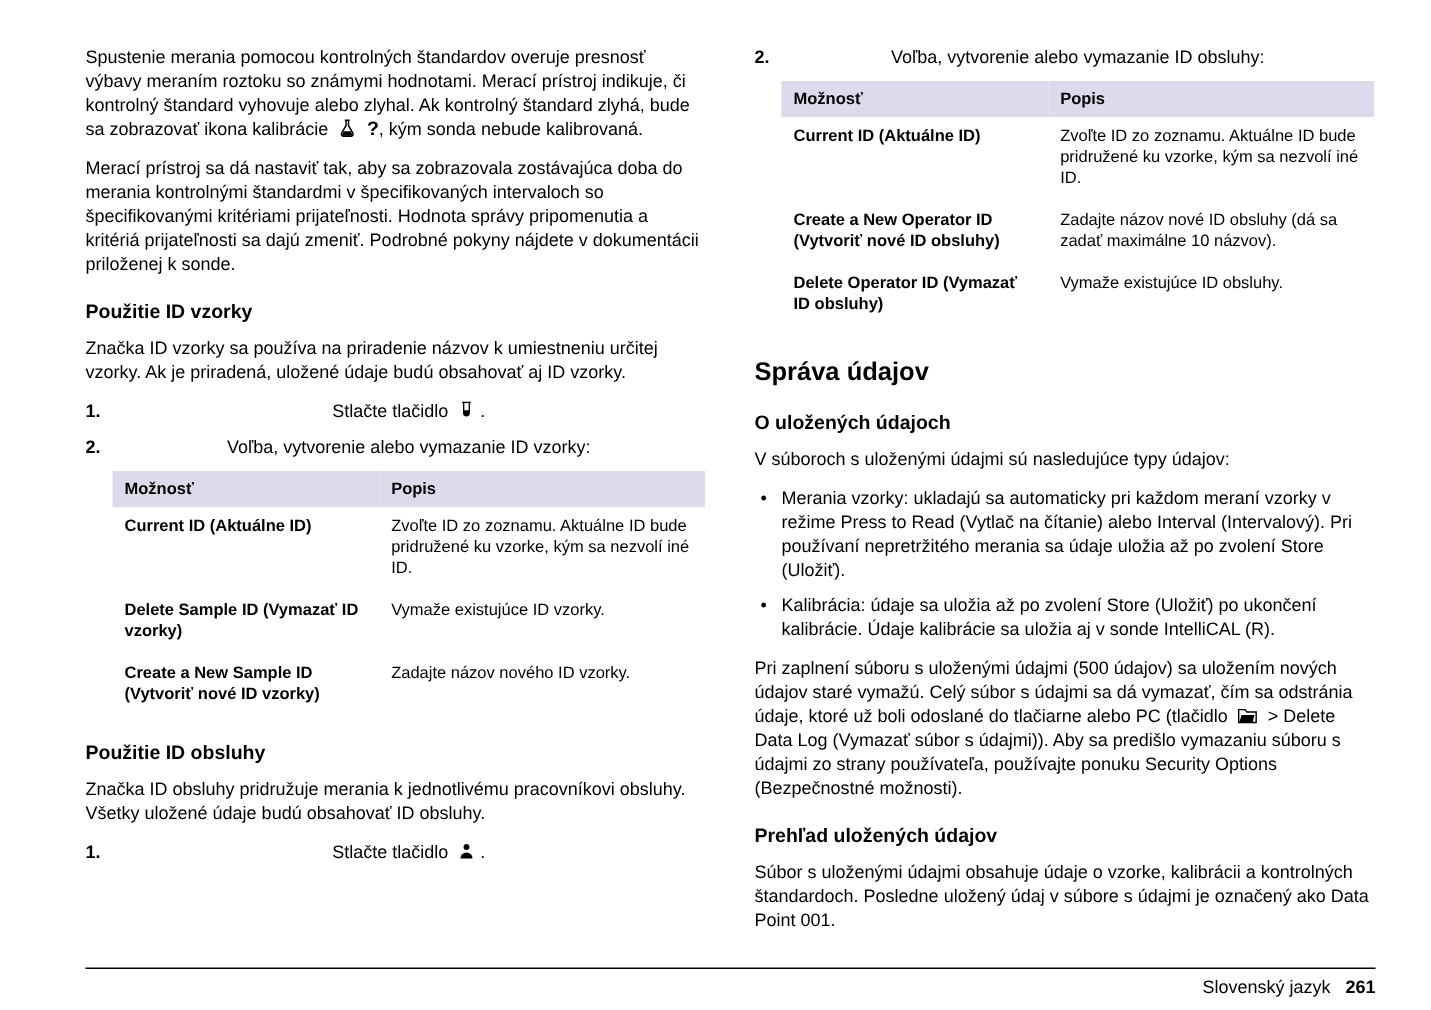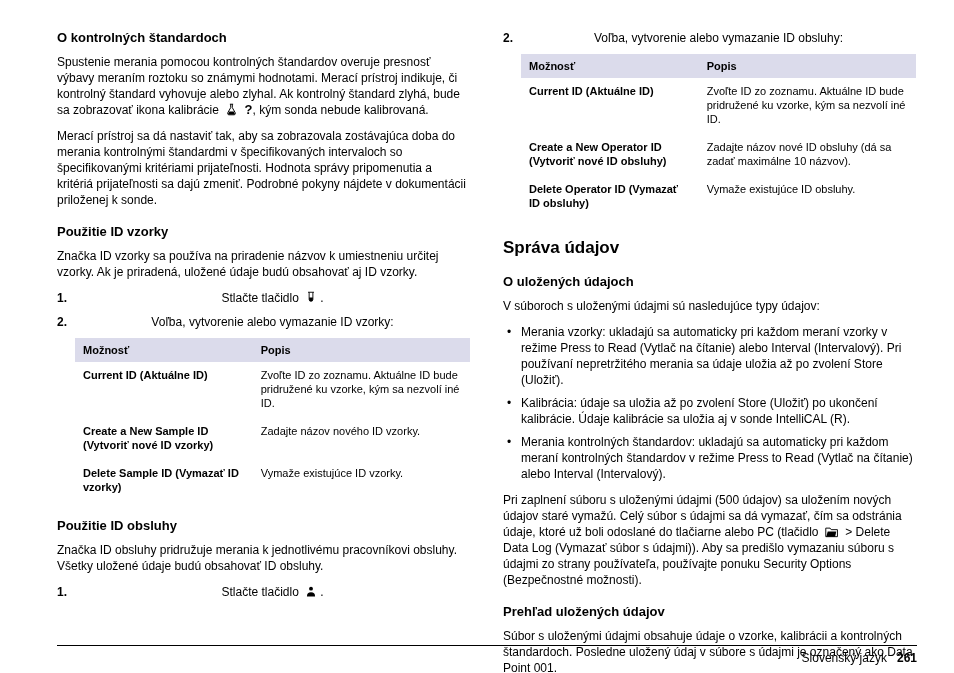--- a/index.html
+++ b/index.html
@@ -104,21 +104,20 @@
   .footer .pnum{font-weight:bold;margin-left:10px;}
 </style>
 </head>
 <body>
 
 <div class="page">
 
   <div class="col">
 
     <section>
-      <h3 class="first">O kontrolných štandardoch</h3>
       <p>
         <span>Spustenie merania pomocou kontrolných štandardov overuje presnosť výbavy meraním roztoku so známymi hodnotami. Merací prístroj indikuje, či kontrolný štandard vyhovuje alebo zlyhal. Ak kontrolný štandard zlyhá, bude sa zobrazovať ikona kalibrácie</span>
         <span class="inline-icon">
           <svg width="13" height="13" viewBox="0 0 16 16">
               <path d="M6 1.5h4M7 1.5v4.2l-3.6 6.3c-.6 1 .1 2.5 1.3 2.5h6.6c1.2 0 1.9-1.5 1.3-2.5L9 5.7V1.5" fill="none" stroke="#000" stroke-width="1.2"></path>
               <path d="M5.2 10.5h5.6l1.4 2.6c.2.5-.1 1-.6 1H4.4c-.5 0-.8-.5-.6-1z" fill="#000"></path>
             </svg>
         </span>
         <span class="qmark">?</span><span>, kým sonda nebude kalibrovaná.</span>
       </p>
@@ -152,26 +151,26 @@
             <th class="c1">Možnosť</th>
             <th class="c2">Popis</th>
           </tr>
         </thead>
         <tbody>
           <tr>
             <td class="c1">Current ID (Aktuálne ID)</td>
             <td class="c2">Zvoľte ID zo zoznamu. Aktuálne ID bude pridružené ku vzorke, kým sa nezvolí iné ID.</td>
           </tr>
           <tr>
+            <td class="c1">Delete Sample ID (Vymazať ID vzorky)</td>
+            <td class="c2">Vymaže existujúce ID vzorky.</td>
+          </tr>
+          <tr>
             <td class="c1">Create a New Sample ID (Vytvoriť nové ID vzorky)</td>
             <td class="c2">Zadajte názov nového ID vzorky.</td>
-          </tr>
-          <tr>
-            <td class="c1">Delete Sample ID (Vymazať ID vzorky)</td>
-            <td class="c2">Vymaže existujúce ID vzorky.</td>
           </tr>
         </tbody>
       </table>
     </section>
 
     <section>
       <h3>Použitie ID obsluhy</h3>
       <p>Značka ID obsluhy pridružuje merania k jednotlivému pracovníkovi obsluhy. Všetky uložené údaje budú obsahovať ID obsluhy.</p>
       <div class="step">
         <span class="num">1.</span>
@@ -221,21 +220,20 @@
 
     <section>
       <h2 class="big">Správa údajov</h2>
 
       <h3>O uložených údajoch</h3>
       <p>V súboroch s uloženými údajmi sú nasledujúce typy údajov:</p>
 
       <ul class="bullets">
         <li>Merania vzorky: ukladajú sa automaticky pri každom meraní vzorky v režime Press to Read (Vytlač na čítanie) alebo Interval (Intervalový). Pri používaní nepretržitého merania sa údaje uložia až po zvolení Store (Uložiť).</li>
         <li>Kalibrácia: údaje sa uložia až po zvolení Store (Uložiť) po ukončení kalibrácie. Údaje kalibrácie sa uložia aj v sonde IntelliCAL (R).</li>
-        <li>Merania kontrolných štandardov: ukladajú sa automaticky pri každom meraní kontrolných štandardov v režime Press to Read (Vytlač na čítanie) alebo Interval (Intervalový).</li>
       </ul>
 
       <p>
         <span>Pri zaplnení súboru s uloženými údajmi (500 údajov) sa uložením nových údajov staré vymažú. Celý súbor s údajmi sa dá vymazať, čím sa odstránia údaje, ktoré už boli odoslané do tlačiarne alebo PC (tlačidlo</span>
         <span class="inline-icon">
           <svg width="14" height="12" viewBox="0 0 18 14">
               <path d="M1 2h5.5L8 4h8v9H1z" fill="none" stroke="#000" stroke-width="1.2"></path>
               <path d="M3.5 6.5h11L13 13H1.5z" fill="#000"></path>
             </svg>
         </span>

